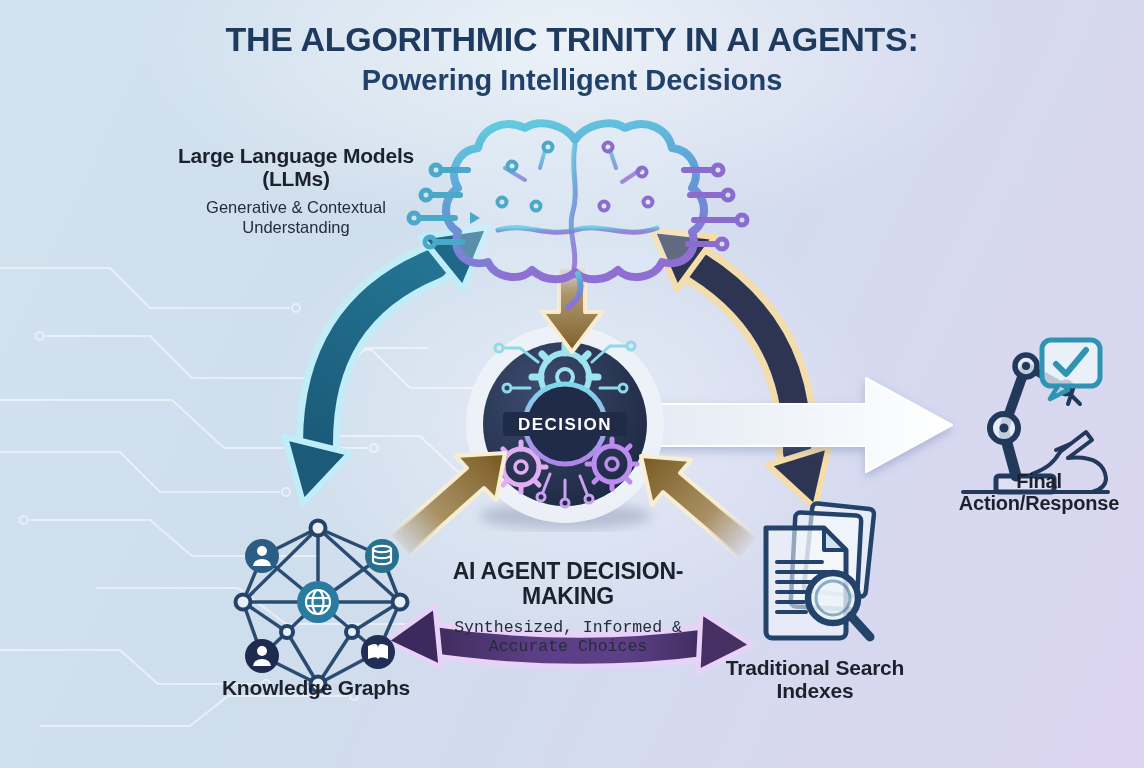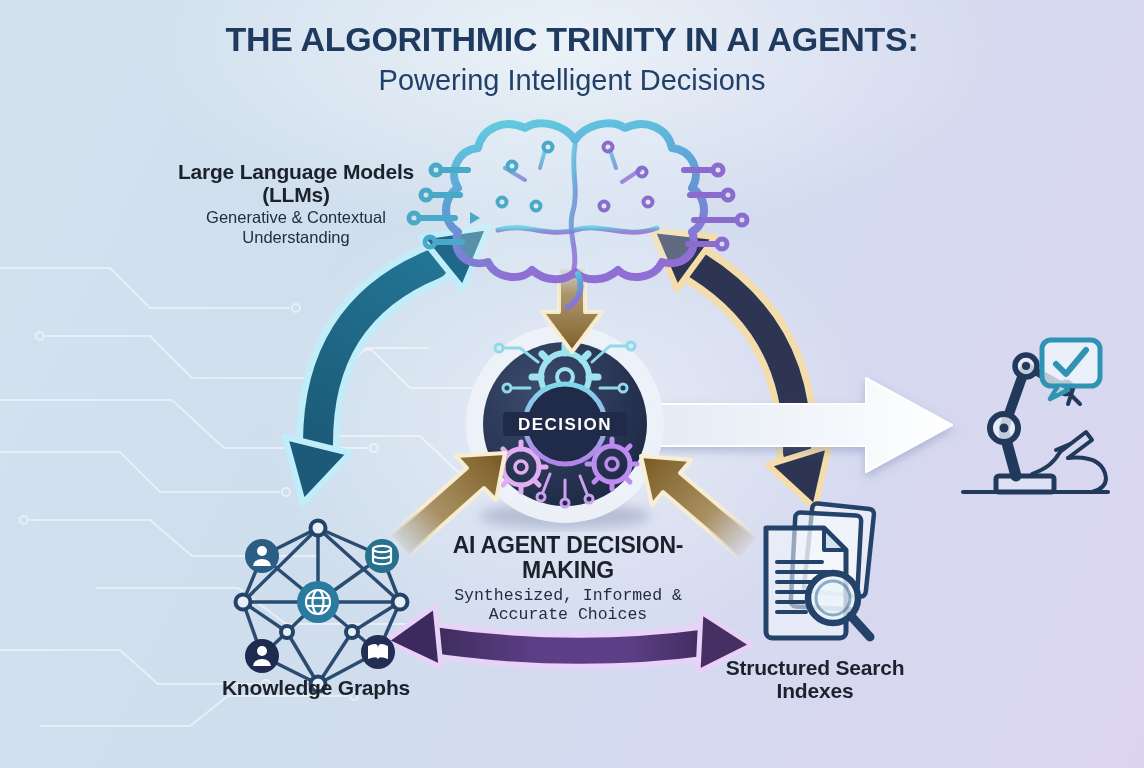--- a/index.html
+++ b/index.html
@@ -4,24 +4,24 @@
 <style>
   html,body{margin:0;padding:0;background:#e8ecf3;font-family:"Liberation Sans",sans-serif;}
   .canvas{position:relative;width:1144px;height:768px;overflow:hidden;
     background:
       radial-gradient(ellipse 620px 280px at 50% 6%, rgba(255,255,255,.6), rgba(255,255,255,0) 70%),
       radial-gradient(ellipse 430px 330px at 50% 55%, rgba(255,255,255,.45), rgba(255,255,255,0) 72%),
       linear-gradient(115deg,#d2e2ef 0%,#cfdeed 38%,#d6d9f0 72%,#dcd5f1 100%);}
   .scene{position:absolute;left:0;top:0;}
   .title-wrap{position:absolute;left:0;top:20px;width:1144px;text-align:center;color:#1e3a5f;}
   .title-main{font-size:34px;font-weight:bold;letter-spacing:-.3px;}
-  .title-sub{font-size:29px;font-weight:400;margin-top:5px;color:#21406a;}
+  .title-sub{font-size:29px;font-weight:700;margin-top:5px;color:#21406a;}
   .node-label{position:absolute;text-align:center;color:#1b222c;}
   .node-label .heading{font-weight:bold;font-size:21px;line-height:1.1;letter-spacing:-.2px;}
-  .node-label .sub{font-size:16.5px;line-height:1.18;margin-top:2px;color:#242d3b;}
+  .node-label .sub{font-size:16.5px;line-height:1.18;margin-top:8px;color:#242d3b;}
   .node-label.center .heading{font-size:23px;}
 </style>
 </head>
 <body>
 
 <div class="canvas">
 
 <svg class="scene" width="1144" height="768" viewBox="0 0 1144 768">
   <defs>
     <linearGradient id="gradBrain" x1="0" y1="0" x2="0.25" y2="1">
@@ -384,32 +384,35 @@
       <path d="M 1056 364 L 1066 374 L 1086 350" stroke-width="6"></path>
     </g>
   </g>
 </svg>
 
 <div class="title-wrap">
   <div class="title-main">THE ALGORITHMIC TRINITY IN AI AGENTS:</div>
   <div class="title-sub">Powering Intelligent Decisions</div>
 </div>
 
-<div class="node-label" style="left:166px;top:160px;width:260px;text-align:center;">
+<div class="node-label" style="left:166px;top:144px;width:260px;text-align:center;">
   <div class="heading">Large Language Models (LLMs)</div>
   <div class="sub">Generative &amp; Contextual Understanding</div>
 </div>
 
-<div class="node-label center" style="left:438px;top:533px;width:260px;">
+<div class="node-label center" style="left:438px;top:559px;width:260px;">
   <div class="heading">AI AGENT DECISION-MAKING</div>
   <div class="sub" style="max-width:230px;margin-left:auto;margin-right:auto;font-family:Liberation Mono, monospace;">Synthesized, Informed &amp; Accurate Choices</div>
 </div>
 
 <div class="node-label" style="left:196px;top:676px;width:240px;">
   <div class="heading">Knowledge Graphs</div>
 </div>
 
 <div class="node-label" style="left:725px;top:656px;width:180px;">
-  <div class="heading">Structured Search Indexes</div>
-</div>
-
+  <div class="heading">Traditional Search Indexes</div>
+</div>
+
+<div class="node-label" style="left:955px;top:470px;width:168px;">
+  <div class="heading" style="font-size:20px;">Final Action/Response</div>
+</div>
 
 </div>
 
 </body></html>

